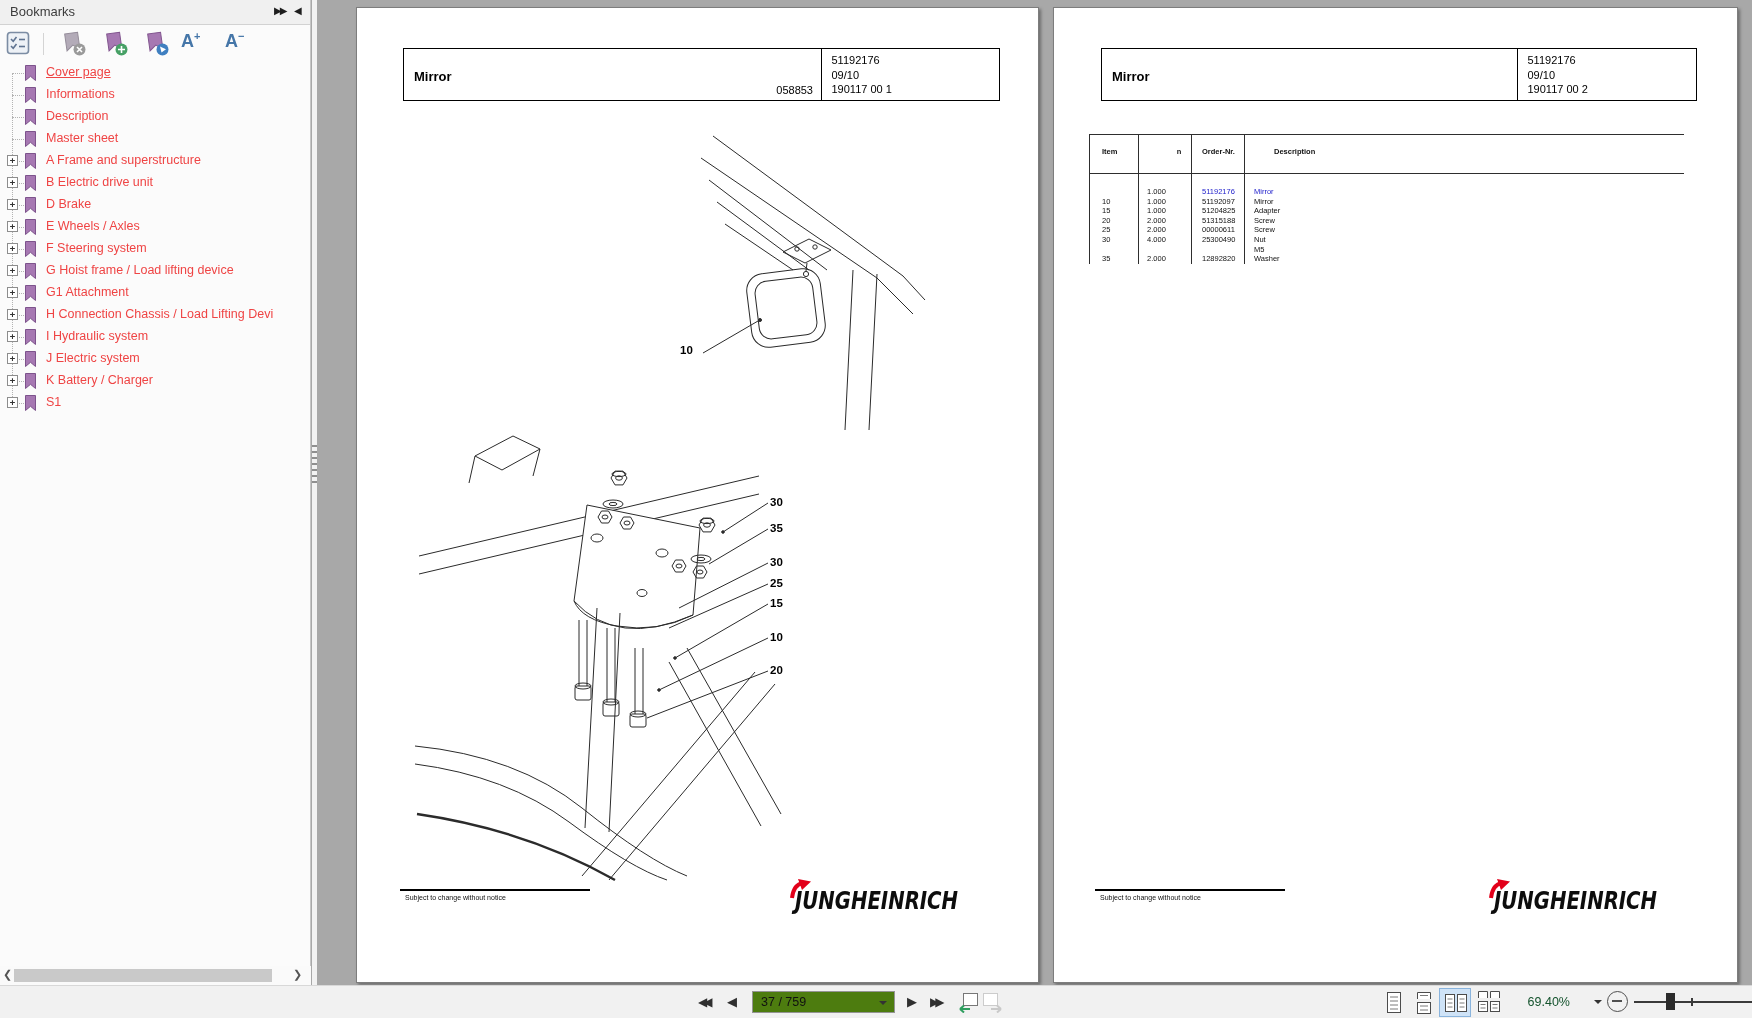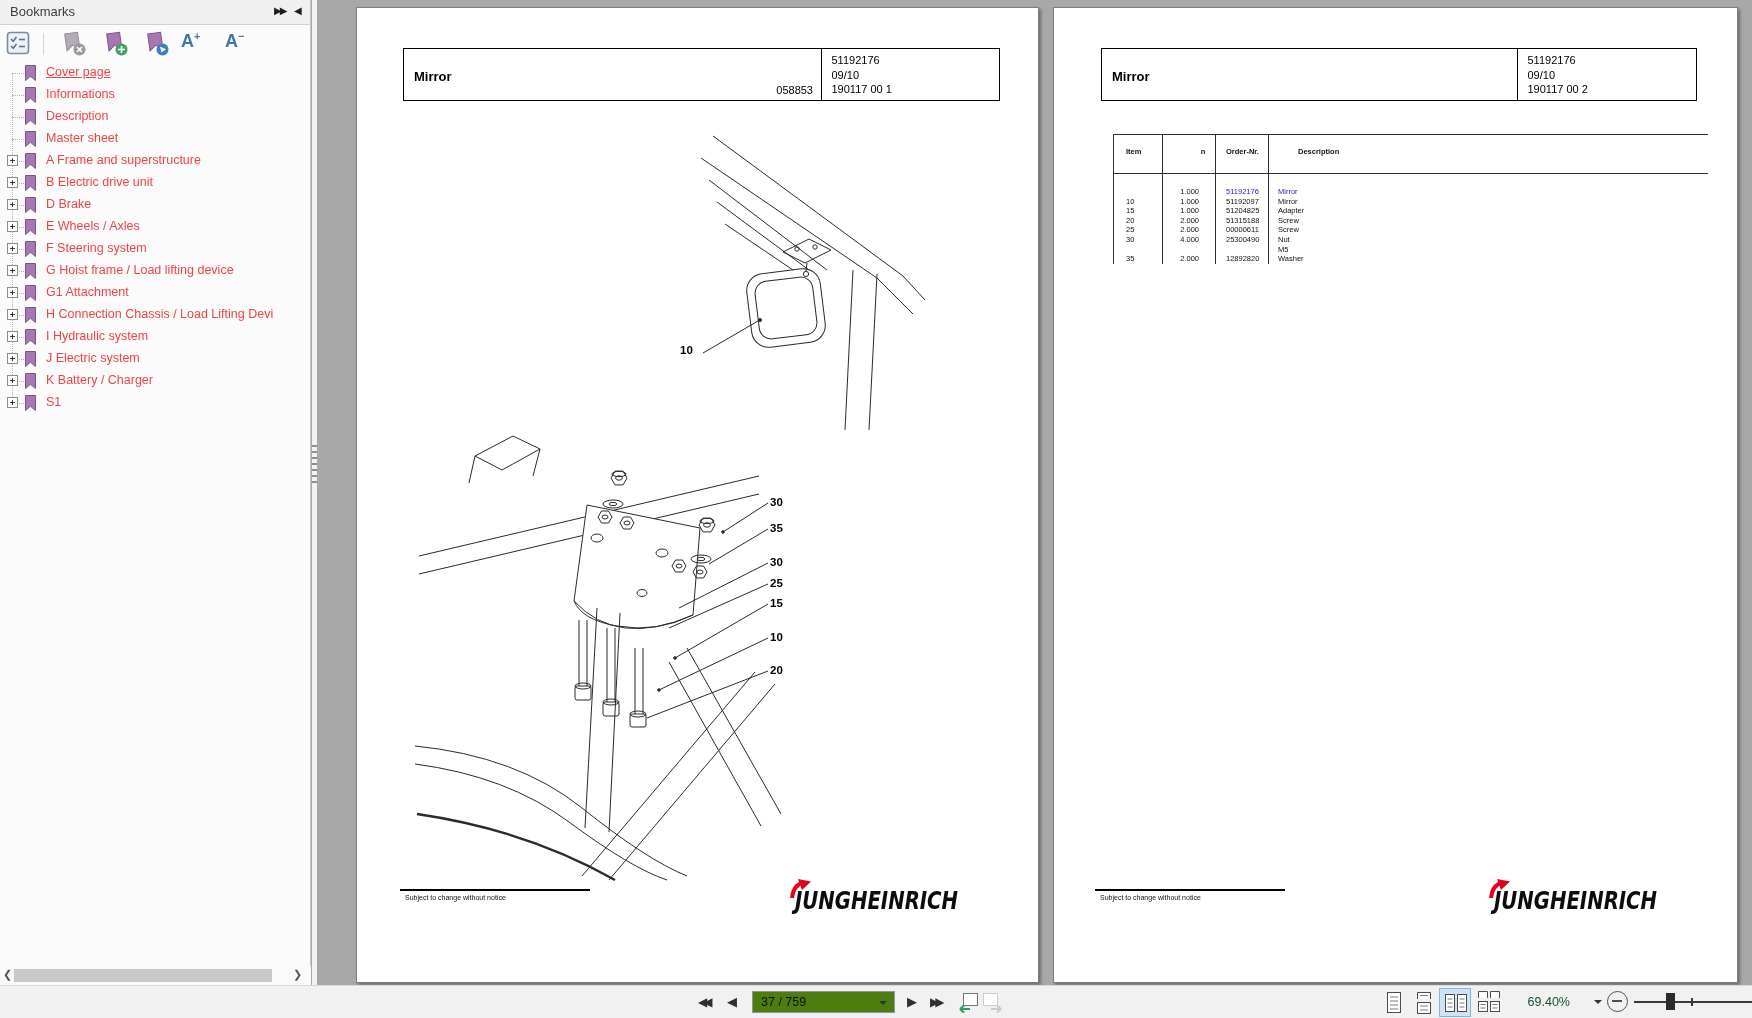--- a/index.html
+++ b/index.html
@@ -45,27 +45,27 @@
   .ph{position:absolute;border:1.5px solid #000;}
   .ph .cell-l{position:absolute;left:0;top:0;height:100%;border-right:1.5px solid #000;}
   .ph-title{position:absolute;left:10px;top:20px;font-size:13px;font-weight:bold;color:#000;}
   .ph-sheet{position:absolute;right:8px;bottom:4px;font-size:11px;color:#000;}
   .ph .cell-r{position:absolute;top:0;right:0;bottom:0;padding:4px 0 0 8px;font-size:11px;line-height:14.5px;color:#000;}
 
   .diagram{position:absolute;left:0;top:0;}
   .co{position:absolute;font-weight:bold;font-size:11.5px;color:#000;}
 
   
-  #ptable{position:absolute;left:59px;top:126px;width:595px;height:136px;font-size:7.5px;color:#111;}
+  #ptable{position:absolute;left:35px;top:126px;width:595px;height:136px;font-size:7.5px;color:#111;}
   .tl{position:absolute;background:#2e2e2e;}
   .th{position:absolute;top:13px;font-weight:bold;font-size:7.5px;}
   #trows{position:absolute;left:0;top:53px;width:595px;}
   .trow{display:grid;grid-template-columns:49px 53px 53px 440px;height:9.6px;line-height:9.6px;}
   .tc-item{padding-left:13px;}
-  .tc-n{text-align:right;padding-right:16px;}
+  .tc-n{text-align:center;padding-right:16px;}
   .tc-order{padding-left:11px;}
   .tc-desc{padding-left:10px;}
   .lk{color:#2222cc;}
 
   .pf-line{position:absolute;height:1.5px;background:#000;}
   .pf-note{position:absolute;font-size:7px;color:#111;}
   .brand{position:absolute;width:190px;height:30px;}
   .brand-txt{position:absolute;left:14px;top:1px;font-family:"DejaVu Sans",sans-serif;font-weight:bold;font-style:italic;
              font-size:24px;color:#0d0d0d;transform:scaleX(.82);transform-origin:0 50%;white-space:nowrap;}
   .brand-arrow{position:absolute;left:8px;top:-7px;}

